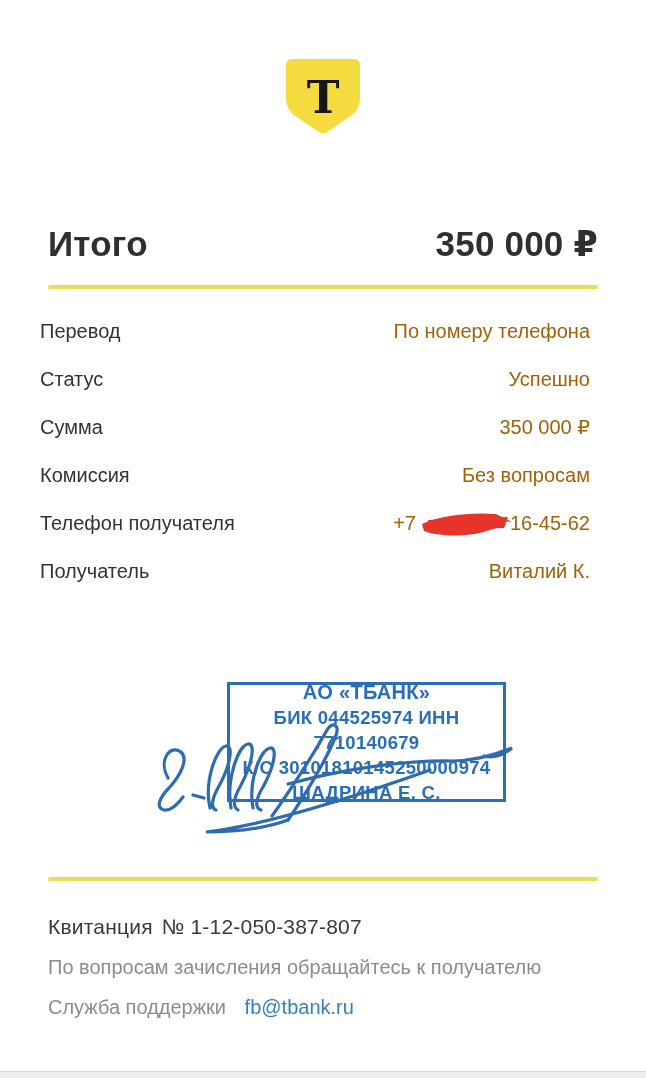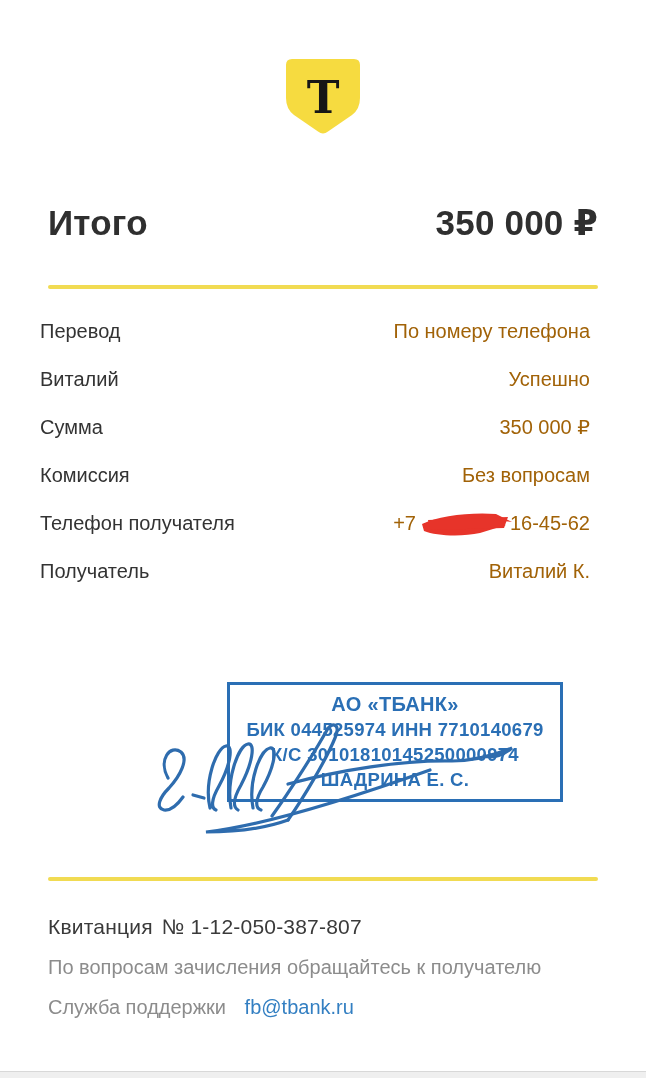--- a/index.html
+++ b/index.html
@@ -8,21 +8,21 @@
     width:646px;height:1078px;
     background:#ffffff;
     font-family:"Liberation Sans","DejaVu Sans",sans-serif;
     color:#333333;
     overflow:hidden;
   }
   
   .logo{position:absolute;left:284px;top:57px;width:78px;height:78px;}
   
   .summary{
-    position:absolute;left:48px;top:203px;width:550px;
+    position:absolute;left:48px;top:224px;width:550px;
     display:flex;justify-content:space-between;align-items:flex-start;
   }
   .summary .title{font-size:35px;font-weight:700;color:#2f2f2f;letter-spacing:.2px;}
   .summary .amount{font-size:35px;font-weight:700;color:#2f2f2f;letter-spacing:.2px;}
   
   .divider{
     position:absolute;left:48px;width:550px;height:4px;border-radius:2px;
     background:#F1DB52;
   }
   .divider.d1{top:285px;}
@@ -32,21 +32,21 @@
   .row{
     height:48px;display:flex;justify-content:space-between;align-items:center;
     font-size:20px;color:#333333;
   }
   .row .lbl{color:#333333;}
   .row .val{color:#a16207;text-align:right;}
   .val.phone{display:flex;align-items:center;}
   .redaction{margin:0 -4px 0 2px;position:relative;top:1px;}
   
   .stamp{
-    position:absolute;left:227px;top:682px;width:336px;height:120px;
+    position:absolute;left:227px;top:682px;width:279px;height:120px;
     border:3px solid #2A6FB5;box-sizing:border-box;
     display:flex;flex-direction:column;justify-content:center;align-items:center;
     color:#2A6FB5;font-weight:700;text-align:center;line-height:25px;
     letter-spacing:.3px;
   }
   .stamp .s1{font-size:20px;}
   .stamp .s2{font-size:18.5px;}
   .signature{position:absolute;left:140px;top:698px;pointer-events:none;}
   
   .receipt-line{
@@ -80,21 +80,21 @@
   </div>
 
   <div class="divider d1"></div>
 
   <div class="rows">
     <div class="row">
       <span class="lbl">Перевод</span>
       <span class="val">По номеру телефона</span>
     </div>
     <div class="row">
-      <span class="lbl">Виталий</span>
+      <span class="lbl">Статус</span>
       <span class="val">Успешно</span>
     </div>
     <div class="row">
       <span class="lbl">Сумма</span>
       <span class="val">350 000 ₽</span>
     </div>
     <div class="row">
       <span class="lbl">Комиссия</span>
       <span class="val">Без вопросам</span>
     </div>

